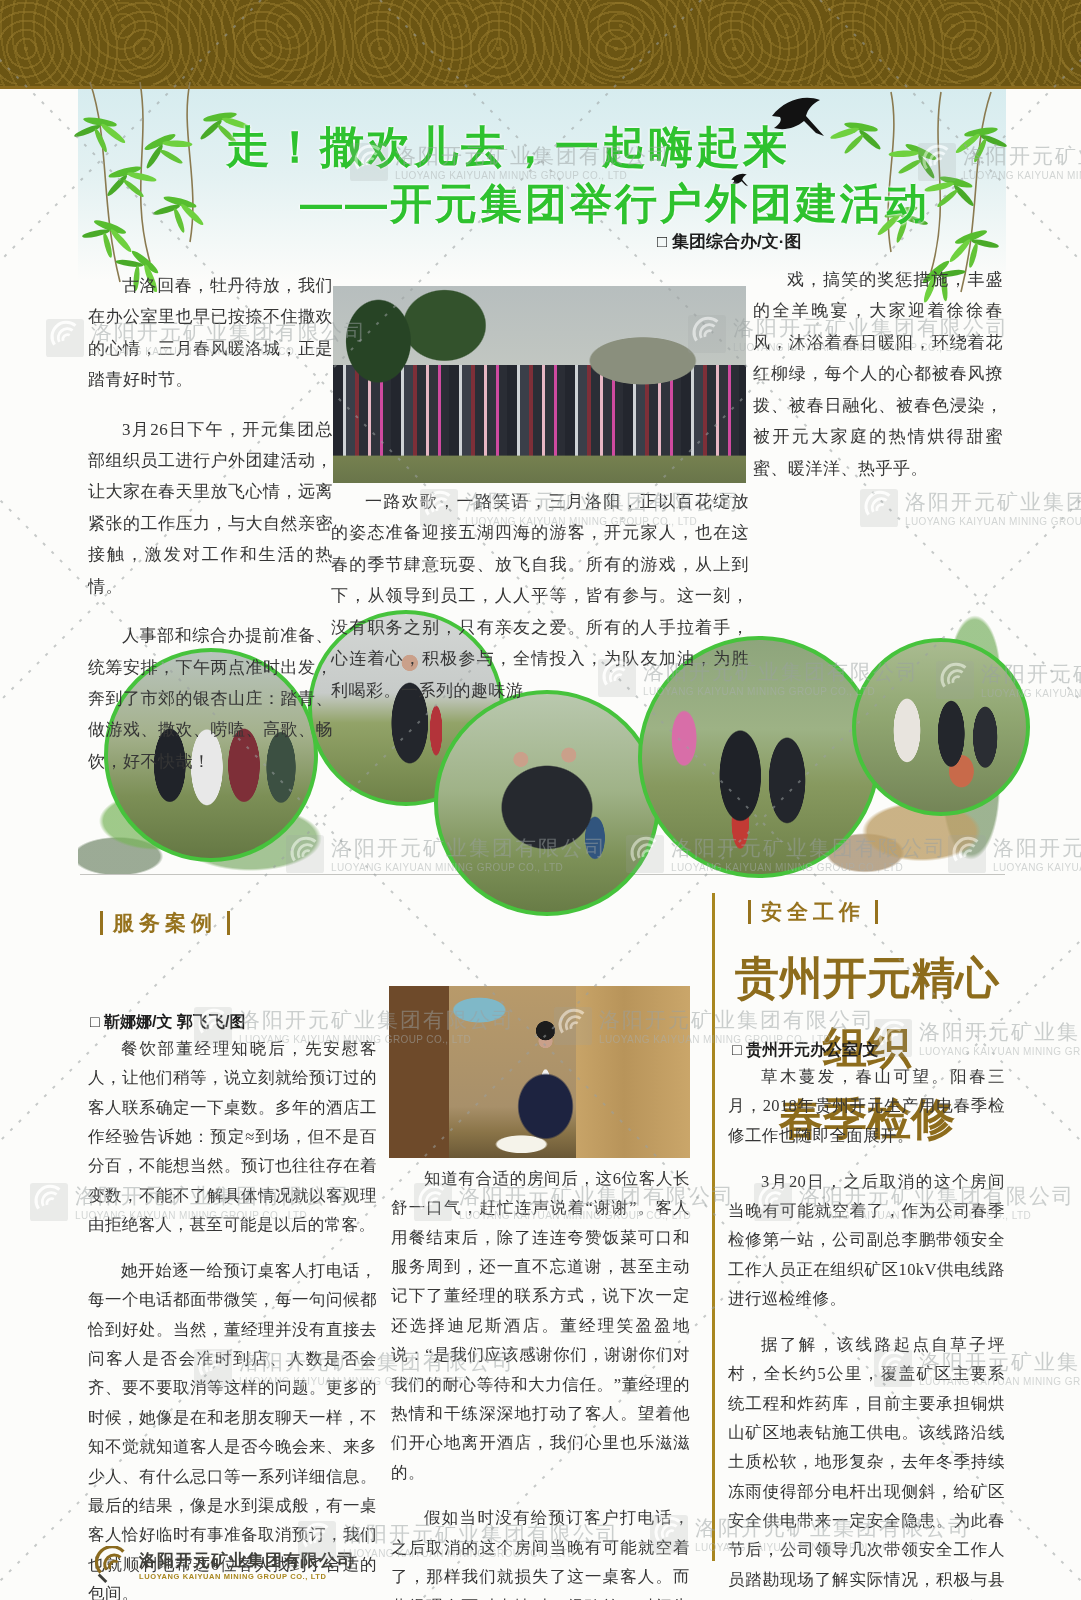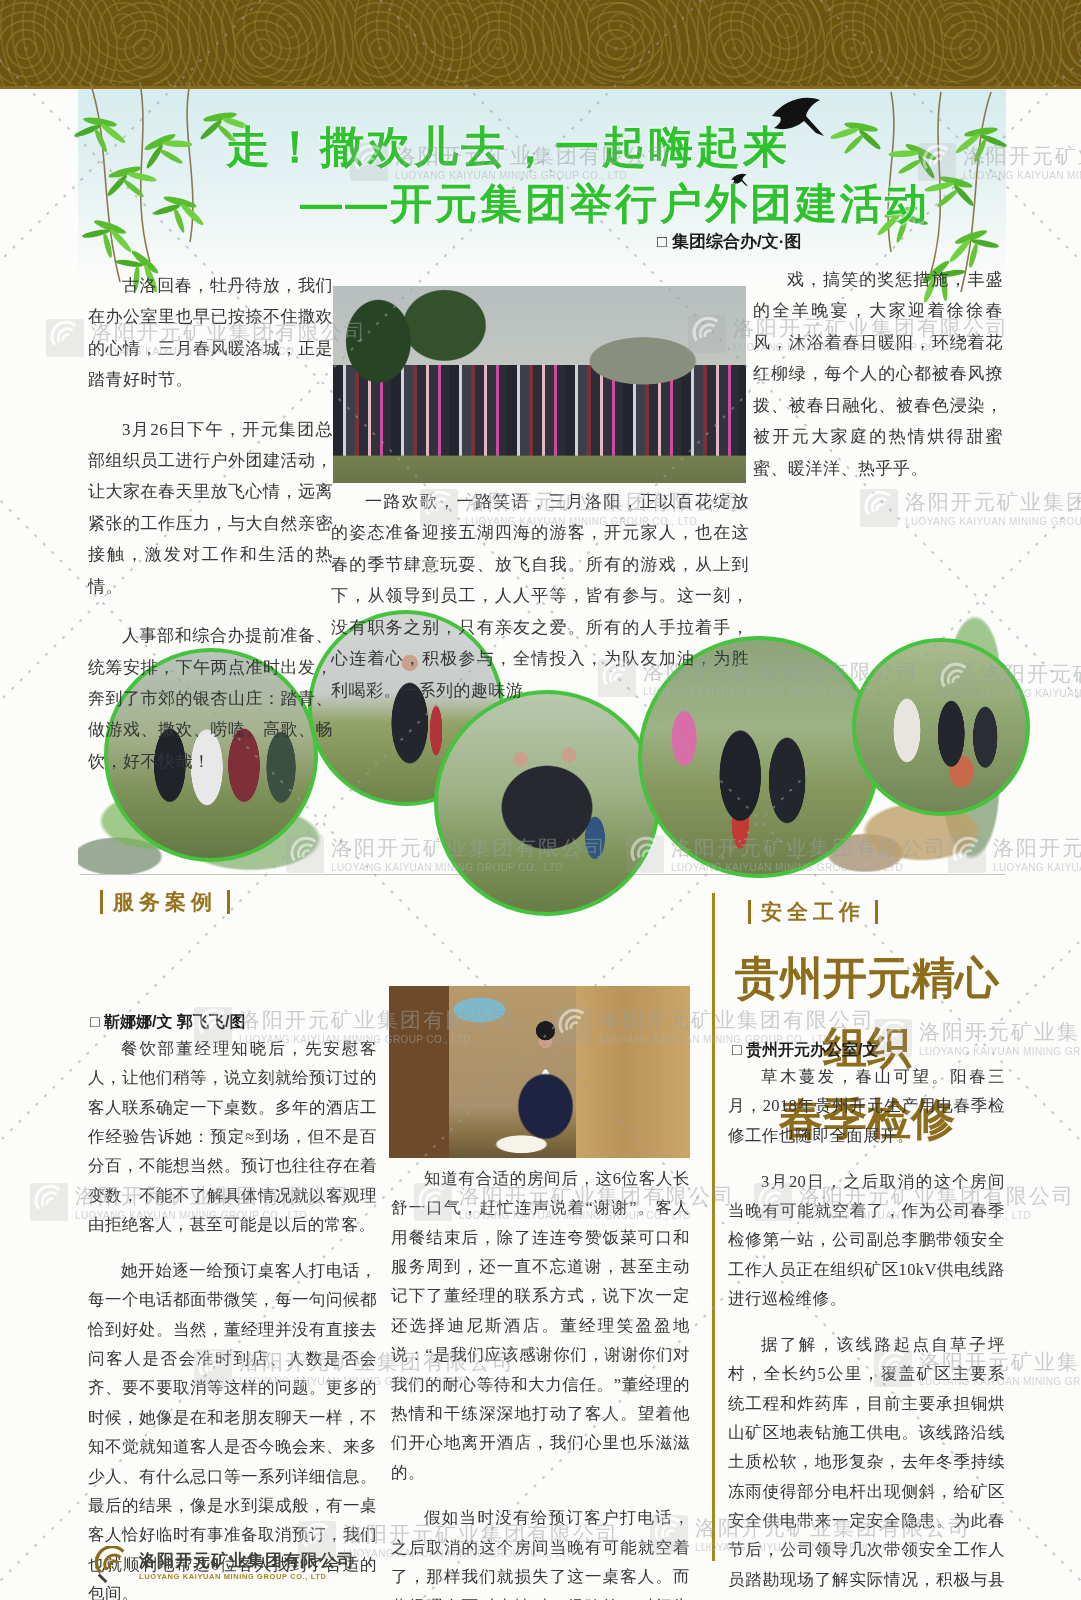--- a/index.html
+++ b/index.html
@@ -81,21 +81,21 @@
       radial-gradient(ellipse 40px 90px at 60% 30%, rgba(110,170,85,.65) 0 60%, rgba(0,0,0,0) 65%),
       radial-gradient(ellipse 45px 110px at 55% 70%, rgba(80,120,60,.55) 0 60%, rgba(0,0,0,0) 65%);}
   .wc-rock{left:818px;top:768px;width:188px;height:106px;background:
       radial-gradient(ellipse 90px 45px at 55% 60%, rgba(190,160,105,.8) 0 60%, rgba(0,0,0,0) 66%),
       radial-gradient(ellipse 60px 30px at 25% 80%, rgba(140,110,70,.6) 0 60%, rgba(0,0,0,0) 66%);}
   .sect-rule{position:absolute;left:80px;top:874px;width:925px;height:1px;background:#c4c4c0;z-index:12;}
   
   .kicker{position:absolute;z-index:20;display:flex;align-items:center;gap:10px;
     font:bold 21px "Liberation Serif","DejaVu Serif",serif;color:#96721d;letter-spacing:5px;}
   .kicker .bar{width:3px;height:24px;background:#96721d;}
-  .svc-kicker{left:100px;top:888px;align-items:center;}
+  .svc-kicker{left:100px;top:909px;align-items:center;}
   .saf-kicker{left:748px;top:898px;}
   .svc-title{position:absolute;left:92px;top:920px;z-index:20;font-weight:bold;font-size:36px;
     color:#8d6c1c;letter-spacing:1px;font-family:"Liberation Serif","DejaVu Serif",serif;}
   .saf-title{position:absolute;left:728px;top:944px;width:278px;z-index:20;text-align:center;
     font-weight:bold;font-size:44px;line-height:1.6;color:#8d6c1c;font-family:"Liberation Serif","DejaVu Serif",serif;}
   .byline2{position:absolute;z-index:20;font:bold 16px "Liberation Sans","DejaVu Sans",sans-serif;color:#1d1d1d;}
   .svc-byline{left:90px;top:1012px;}
   .saf-byline{left:732px;top:1040px;}
   .bcol{position:absolute;z-index:20;font-size:16.5px;line-height:1.78;text-align:justify;color:#353535;letter-spacing:.4px;}
   .bcol p{margin:0 0 1.0em;text-indent:2em;}

